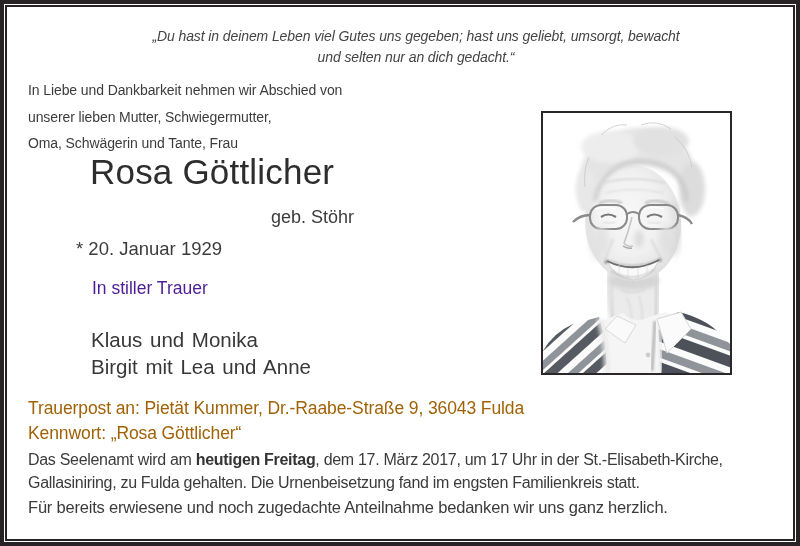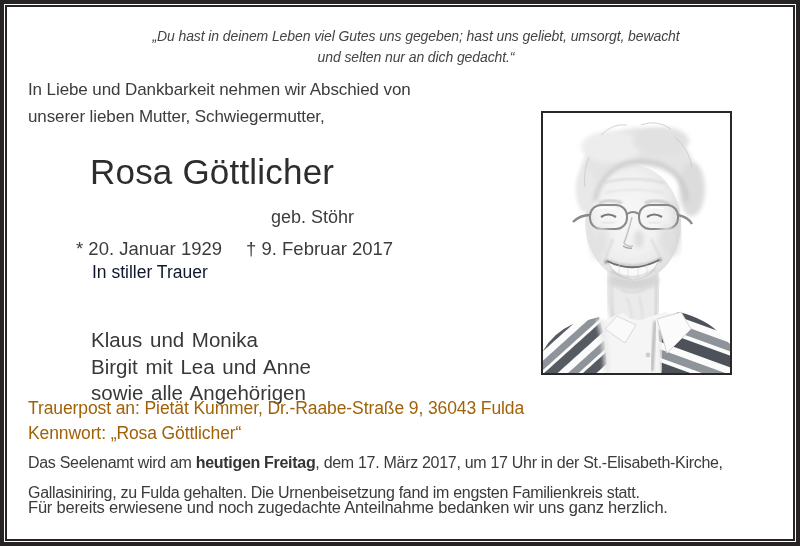--- a/index.html
+++ b/index.html
@@ -14,83 +14,82 @@
   .frame::after { content:""; position:absolute; inset:1px; border:2px solid #272324; }
 
   .abs { position:absolute; }
 
   .quote {
     top:26px; left:16px; width:800px; text-align:center;
     font-style:italic; font-size:14px; line-height:21px; color:#444444;
     letter-spacing:-0.1px;
   }
   .intro {
-    top:77px; left:28px; font-size:17px; line-height:26.5px; color:#3c3c3c;
+    top:77px; left:28px; font-size:14px; line-height:26.5px; color:#3c3c3c;
     letter-spacing:-0.1px;
   }
   .name {
     top:152px; left:90px; margin:0; font-weight:400;
     font-size:35px; color:#2d2d2d; letter-spacing:0.2px; white-space:nowrap;
   }
   .maiden {
     top:207px; left:88px; width:266px; text-align:right;
     font-size:18px; color:#3c3c3c;
   }
   .dates {
-    top:238px; left:76px; display:flex; gap:24px;
+    top:238px; left:76px; display:flex; gap:32px;
     font-size:18.5px; color:#3c3c3c; white-space:nowrap;
   }
-  .trauer-label { top:262px; left:92px; font-size:17.5px; color:#0f172a; }
+  .trauer-label { top:278px; left:92px; font-size:17.5px; color:#4c1d95; }
   .mourners {
     top:304px; left:91px; font-size:20.5px; line-height:26.5px; color:#383838;
     word-spacing:2px;
     margin-top:23px;
   }
   .photo-frame {
     top:111px; left:541px; width:191px; height:264px;
     border:2px solid #2b2728; box-sizing:border-box; background:#ffffff; z-index:2;
   }
   .photo-frame svg { display:block; width:100%; height:100%; }
   .post { top:396px; left:28px; font-size:17.5px; line-height:24.5px; color:#a16207; letter-spacing:-0.1px; }
   .service {
-    top:448px; left:28px; width:758px; font-size:16px; line-height:30px;
+    top:448px; left:28px; width:758px; font-size:16px; line-height:23px;
     color:#3b3b3b; letter-spacing:-0.3px;
   }
   .service b { font-weight:700; color:#343434; }
   .thanks { top:498px; left:28px; font-size:16.5px; color:#3b3b3b; letter-spacing:-0.2px; }
 </style>
 </head>
 <body>
 
 <div class="frame"></div>
 
 <div class="abs quote">
   <div>„Du hast in deinem Leben viel Gutes uns gegeben; hast uns geliebt, umsorgt, bewacht</div>
   <div>und selten nur an dich gedacht.“</div>
 </div>
 
 <div class="abs intro">
   <div>In Liebe und Dankbarkeit nehmen wir Abschied von</div>
   <div>unserer lieben Mutter, Schwiegermutter,</div>
+  <div>Oma, Schwägerin und Tante, Frau</div>
 </div>
 
 <h1 class="abs name">Rosa Göttlicher</h1>
 <div class="abs maiden">geb. Stöhr</div>
 
 <div class="abs dates">
   <span>* 20. Januar 1929</span>
-  <span>† 9. Februar 2017</span>
 </div>
 
 <div class="abs trauer-label">In stiller Trauer</div>
 
 <div class="abs mourners">
   <div>Klaus und Monika</div>
   <div>Birgit mit Lea und Anne</div>
-  <div>sowie alle Angehörigen</div>
 </div>
 
 <div class="abs photo-frame">
   <svg viewBox="0 0 187 260" role="img" aria-label="portrait">
     <defs>
       <filter id="b1" x="-30%" y="-30%" width="160%" height="160%">
           <feGaussianBlur stdDeviation="1"></feGaussianBlur>
         </filter>
       <filter id="b2" x="-40%" y="-40%" width="180%" height="180%">
           <feGaussianBlur stdDeviation="2.2"></feGaussianBlur>

